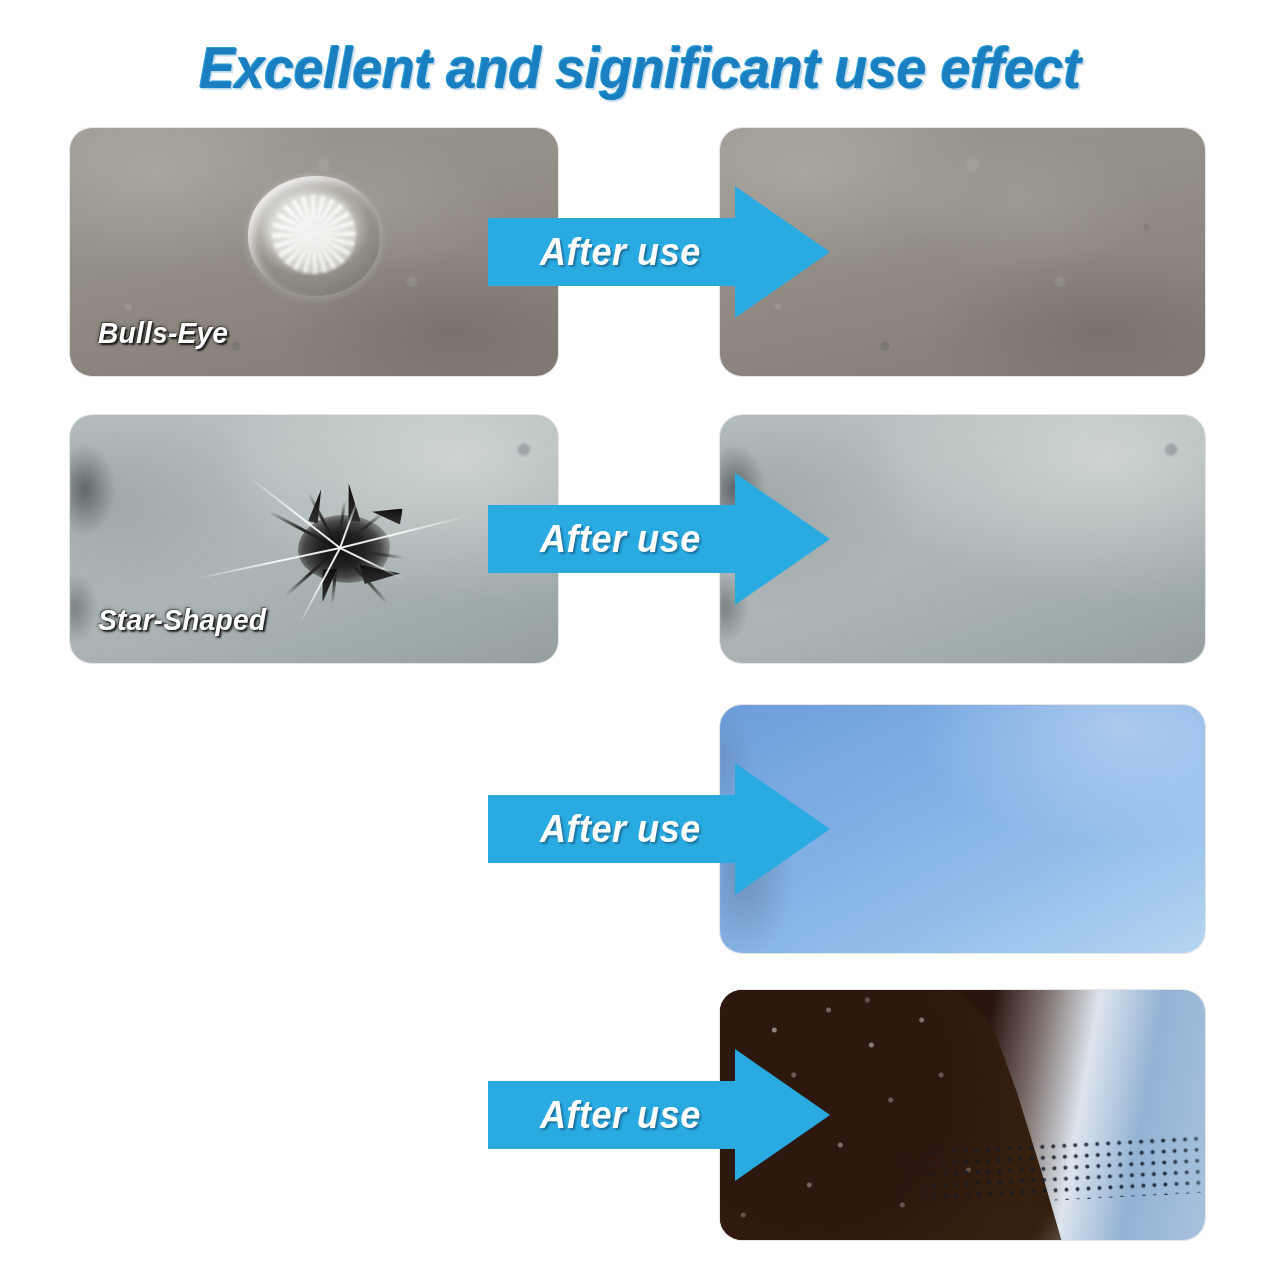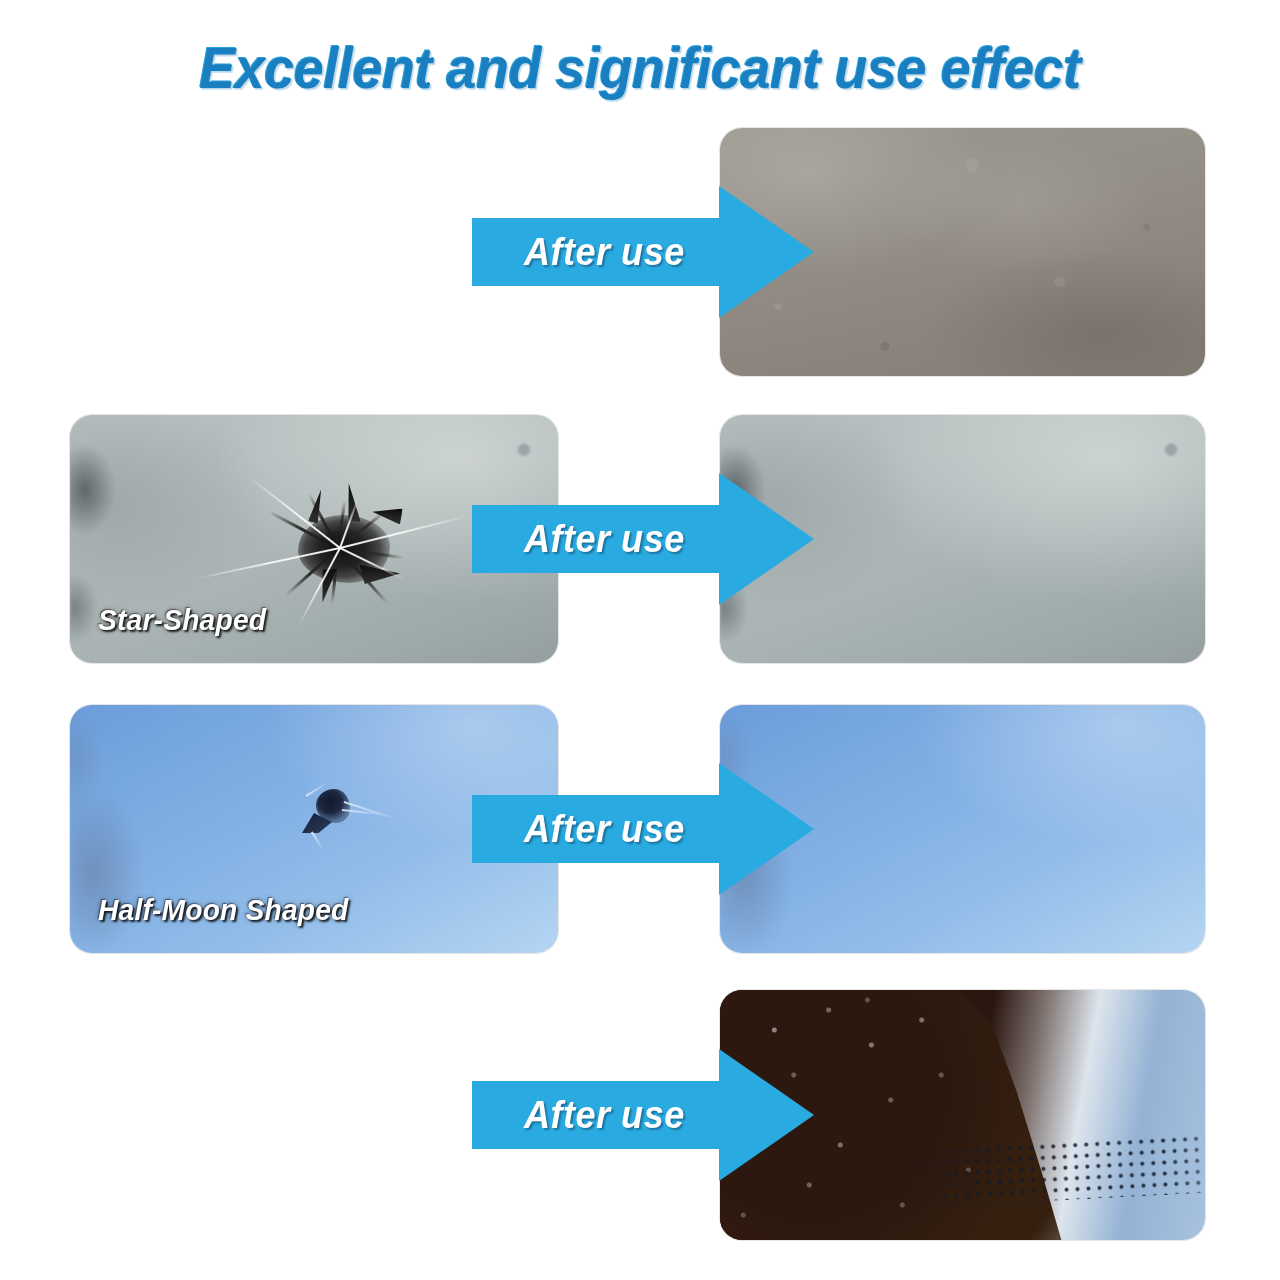--- a/index.html
+++ b/index.html
@@ -250,21 +250,21 @@
     text-shadow:
        2px 2px 2px rgba(0,0,0,.80),
       -1px -1px 1px rgba(0,0,0,.45),
        0 0 6px rgba(0,0,0,.45);
     white-space:nowrap;
   }
 
   
   .arrow-wrap{
     position:absolute;
-    left:472px;
+    left:488px;
     top:50%;
     width:342px;
     height:132px;
     margin-top:-66px;
     z-index:5;
   }
   .arrow-wrap svg{ display:block; width:100%; height:100%; }
   .arrow-label{
     position:absolute;
     left:52px;
@@ -284,20 +284,26 @@
     pointer-events:none;
   }
 </style>
 </head>
 <body>
 
 <div id="title">Excellent and significant use effect</div>
 
 <div class="row" id="row-0">
 
+  <div class="card before">
+    <div class="photo bg-grey">
+      <div class="chip-bullseye"></div>
+    </div>
+    <div class="label">Bulls-Eye</div>
+  </div>
 
   <div class="card after">
     <div class="photo bg-grey"></div>
   </div>
 
   <div class="arrow-wrap">
     <svg viewBox="0 0 342 132" preserveAspectRatio="none">
       <polygon points="0,32 247,32 247,0 342,66 247,132 247,100 0,100" fill="#29abe2"></polygon>
     </svg>
     <div class="arrow-label">After use</div>
@@ -341,33 +347,20 @@
   <div class="arrow-wrap">
     <svg viewBox="0 0 342 132" preserveAspectRatio="none">
       <polygon points="0,32 247,32 247,0 342,66 247,132 247,100 0,100" fill="#29abe2"></polygon>
     </svg>
     <div class="arrow-label">After use</div>
   </div>
 </div>
 
 <div class="row" id="row-2">
 
-  <div class="card before">
-    <div class="photo bg-sky">
-      <div class="chip-halfmoon">
-        <div class="blob"></div>
-        <div class="tail"></div>
-        <div class="line" style="left:62px; top:18px; width:58px; transform:rotate(18deg);"></div>
-        <div class="line" style="left:60px; top:26px; width:44px; transform:rotate(6deg);"></div>
-        <div class="line" style="left:24px; top:12px; width:26px; transform:rotate(-32deg);"></div>
-        <div class="line" style="left:30px; top:48px; width:22px; transform:rotate(58deg);"></div>
-      </div>
-    </div>
-    <div class="label">Half-Moon Shaped</div>
-  </div>
 
   <div class="card after">
     <div class="photo bg-sky"></div>
   </div>
 
   <div class="arrow-wrap">
     <svg viewBox="0 0 342 132" preserveAspectRatio="none">
       <polygon points="0,32 247,32 247,0 342,66 247,132 247,100 0,100" fill="#29abe2"></polygon>
     </svg>
     <div class="arrow-label">After use</div>

